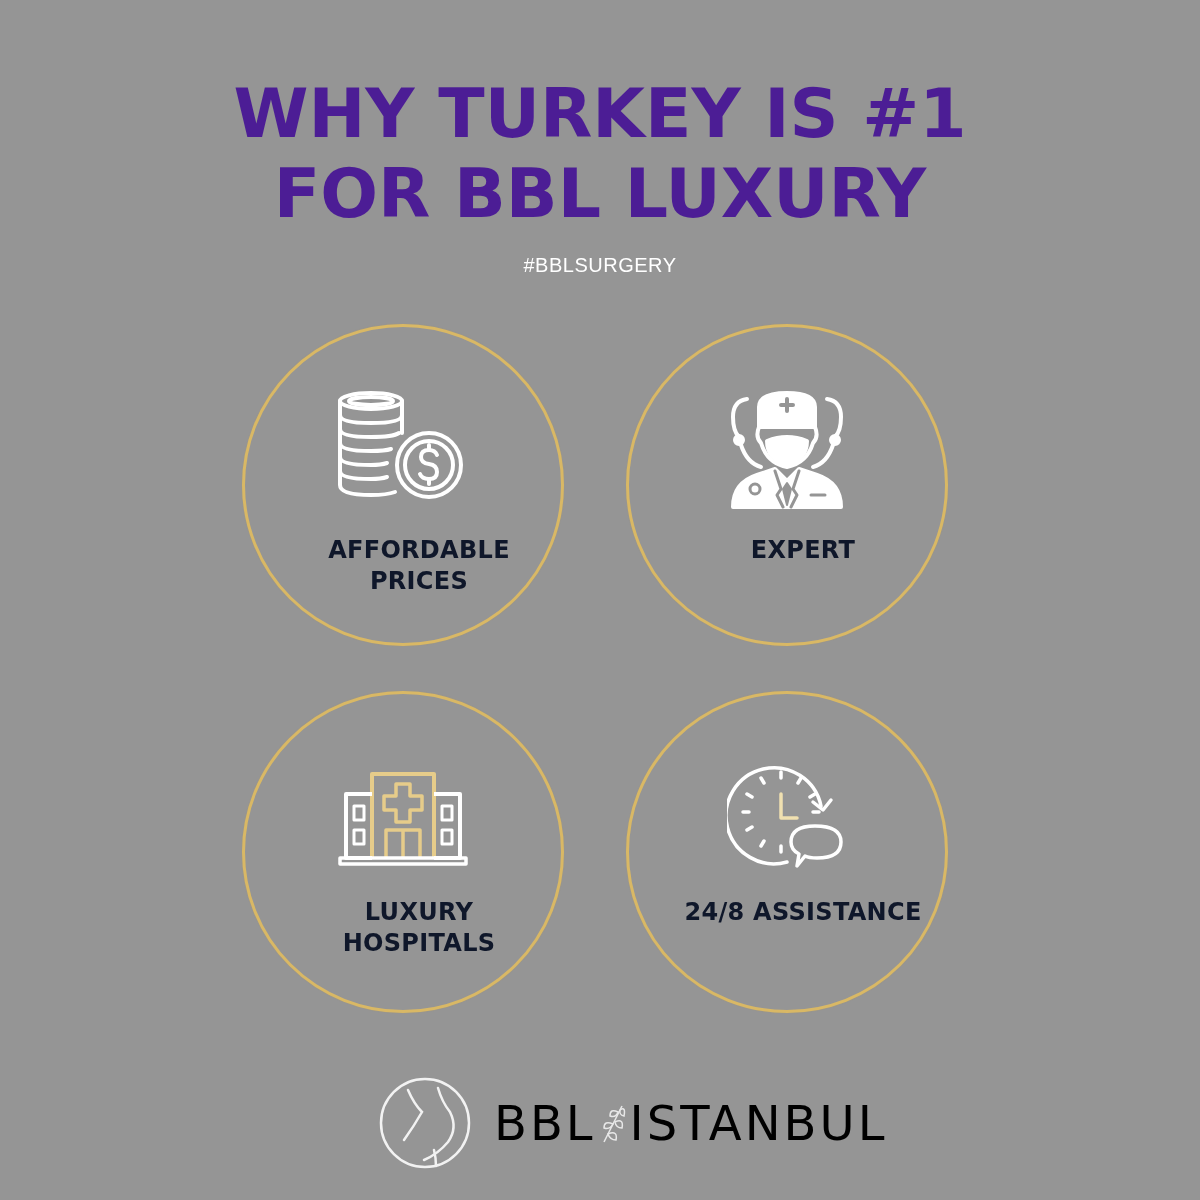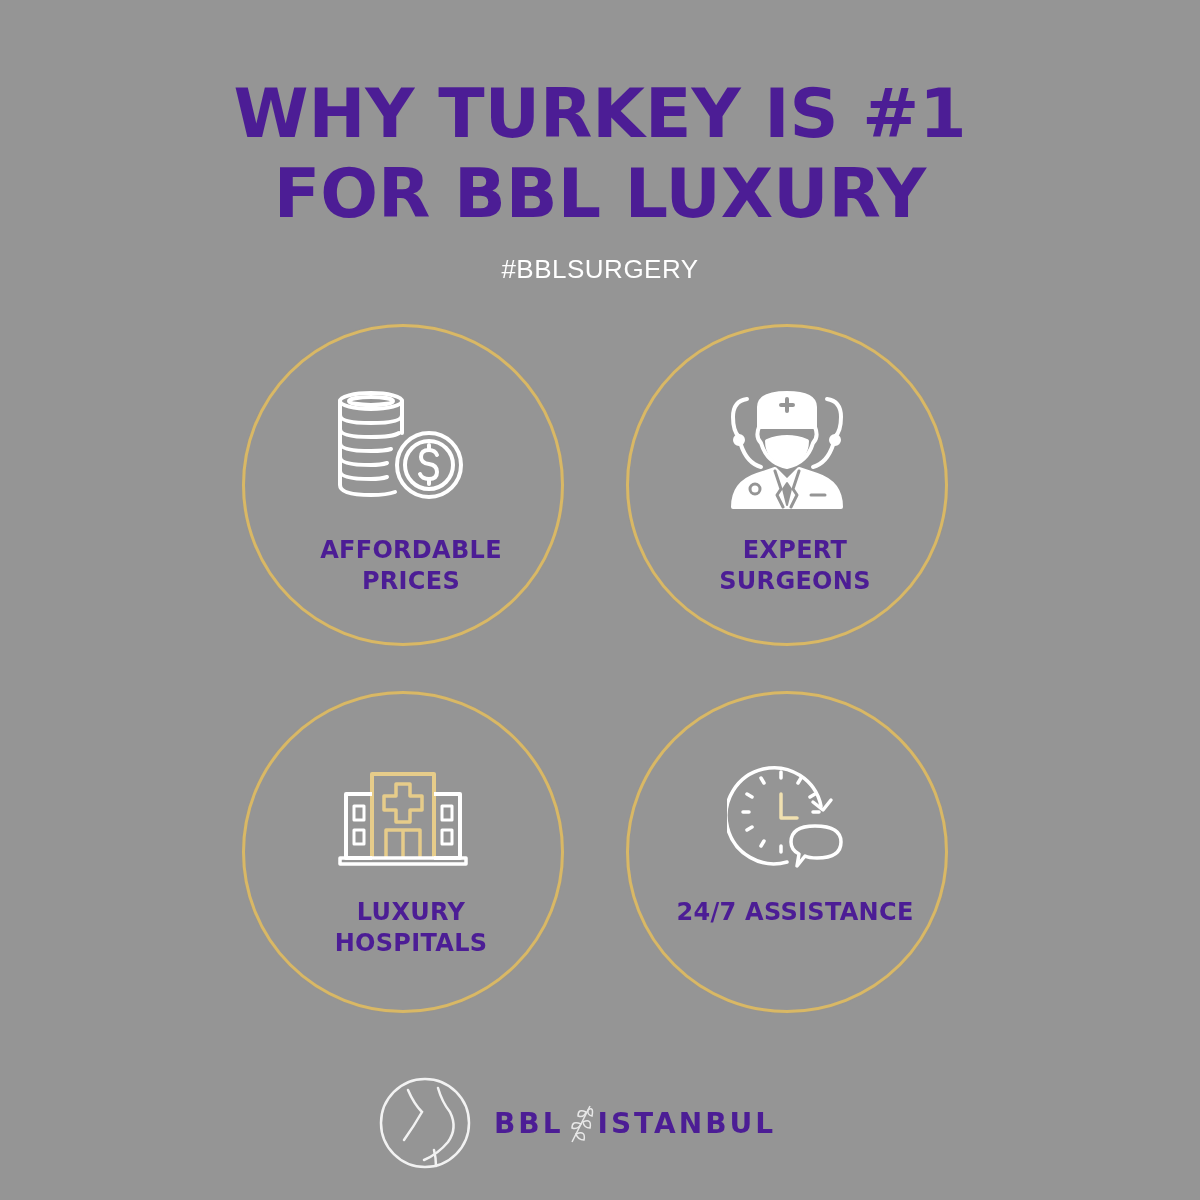--- a/index.html
+++ b/index.html
@@ -18,43 +18,43 @@
     font-size: 68px;
     line-height: 80px;
     letter-spacing: 0px;
     color: #4c1d95;
   }
   .title div { white-space: nowrap; }
   .hashtag {
     position: absolute; left: 0; top: 254px; width: 1200px;
     text-align: center;
     font-family: "Liberation Sans", sans-serif;
-    font-size: 26px;
+    font-size: 20px;
     color: #ffffff;
     letter-spacing: 0.5px;
   }
   .feature {
     position: absolute;
     width: 322px; height: 322px;
     border-radius: 50%;
     box-sizing: border-box;
     border: 3px solid #d9b865;
     box-shadow: 0 0 1px rgba(200,160,70,0.6);
   }
   .feature .icon {
     position: absolute; left: 50%; transform: translateX(-50%);
   }
   .feature .label {
-    position: absolute; left: 8px; width: 100%;
+    position: absolute; left: 16px; width: 100%;
     text-align: center;
     font-family: "DejaVu Sans", sans-serif;
     font-weight: bold;
     font-size: 24px;
     line-height: 31px;
-    color: #4c1d95;
+    color: #0f172a;
     letter-spacing: 0.3px;
   }
   #f1 { left: 242px; top: 324px; }
   #f2 { left: 626px; top: 324px; }
   #f3 { left: 242px; top: 691px; }
   #f4 { left: 626px; top: 691px; }
 
   #f1 .icon { top: 64px; }
   #f2 .icon { top: 58px; }
   #f3 .icon { top: 76px; }
@@ -66,24 +66,24 @@
 
   .footer {
     position: absolute; left: 378px; top: 1076px;
     display: flex; align-items: center;
   }
   .footer .logo-mark { width: 94px; height: 94px; }
   .footer .brand {
     margin-left: 22px;
     display: flex; align-items: center;
     font-family: "DejaVu Sans", sans-serif;
-    font-weight: 700;
-    font-size: 28px;
+    font-weight: 400;
+    font-size: 48px;
     letter-spacing: 3px;
-    color: #4c1d95;
+    color: #000000;
   }
   .footer .leaf { width: 30px; height: 42px; margin: 0 2px 0 2px; }
 </style>
 </head>
 <body>
 
 <div class="title">
   <div>WHY TURKEY IS #1</div>
   <div>FOR BBL LUXURY</div>
 </div>
@@ -137,21 +137,20 @@
 
       <path d="M50 86 L56 104 L52 110 L58 122" stroke="#959595" stroke-width="3"></path>
       <path d="M74 86 L68 104 L72 110 L66 122" stroke="#959595" stroke-width="3"></path>
       <path d="M62 98 L58 104 L62 120 L66 104 Z" fill="#959595" stroke="#959595" stroke-width="2"></path>
       <circle cx="30" cy="104" r="5" stroke="#959595" stroke-width="3"></circle>
       <path d="M86 110 H100" stroke="#959595" stroke-width="3"></path>
     </svg>
   </div>
   <div class="label">
     <div>EXPERT</div>
-    <div>SURGEONS</div>
   </div>
 </div>
 
 <div class="feature" id="f3">
   <div class="icon">
     <svg width="130" height="96" viewBox="0 0 130 96" fill="none" stroke-width="4" stroke-linejoin="round">
 
       <path d="M34 88 V4 H96 V88" stroke="#e6cc8a"></path>
       <path d="M58 14 H72 V26 H84 V40 H72 V52 H58 V40 H46 V26 H58 Z" stroke="#e6cc8a" stroke-width="3.5"></path>
       <path d="M48 88 V60 H82 V88 M65 60 V88" stroke="#e6cc8a" stroke-width="3.5"></path>
@@ -181,21 +180,21 @@
 
       <path d="M54 16 V22 M54 90 V96 M16 56 H22 M86 56 H92"></path>
       <path d="M34 22 L37 27 M74 22 L71 27 M20 38 L25 41 M88 38 L83 41 M20 74 L25 71 M34 90 L37 85"></path>
 
       <path d="M54 38 V62 H70" stroke="#f0e0b0"></path>
 
       <path d="M88 70 Q114 70 114 86 Q114 102 90 102 Q82 102 78 100 L70 110 L72 98 Q64 94 64 86 Q64 70 88 70 Z"></path>
     </svg>
   </div>
   <div class="label">
-    <div>24/7 ASSISTANCE</div>
+    <div>24/8 ASSISTANCE</div>
   </div>
 </div>
 
 <div class="footer">
   <svg class="logo-mark" viewBox="0 0 94 94" fill="none" stroke="#f2f2f2" stroke-width="2.5" stroke-linecap="round">
     <circle cx="47" cy="47" r="44"></circle>
     <path d="M30 14 Q36 28 44 36 Q36 50 26 64"></path>
     <path d="M60 12 Q64 26 72 36 Q80 52 70 66 Q60 78 46 84"></path>
     <path d="M56 74 Q58 82 58 90"></path>
   </svg>

